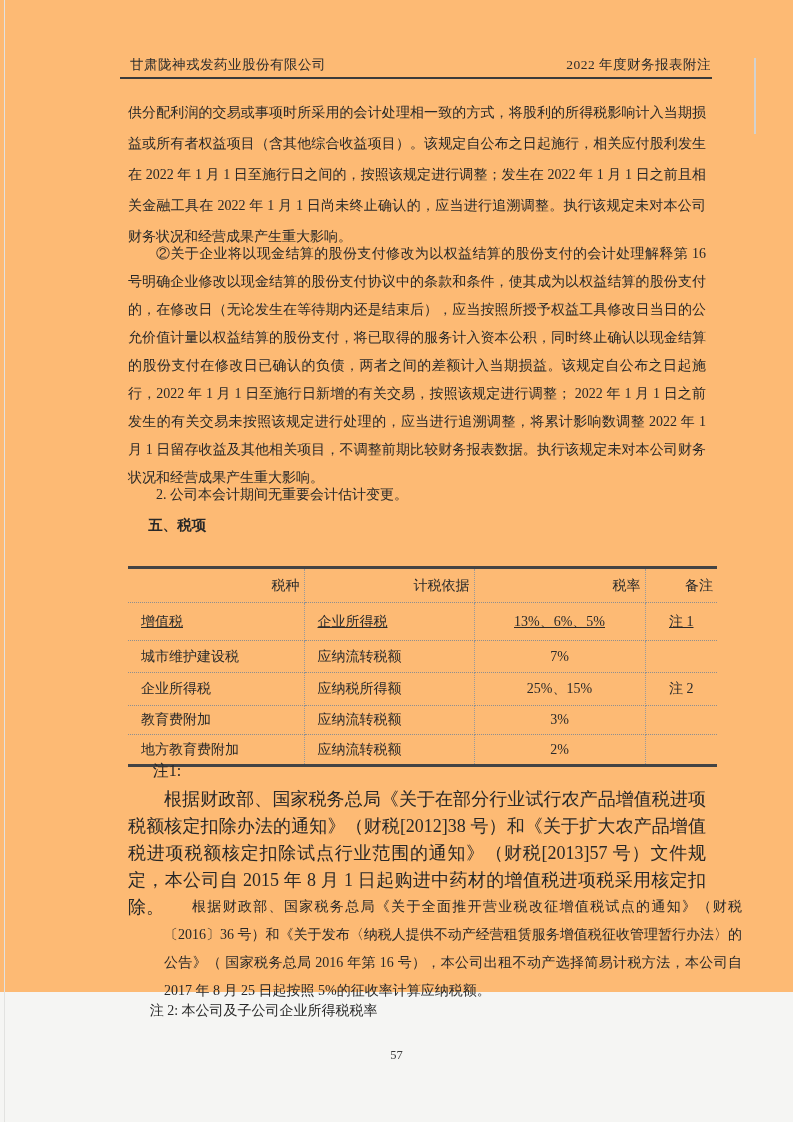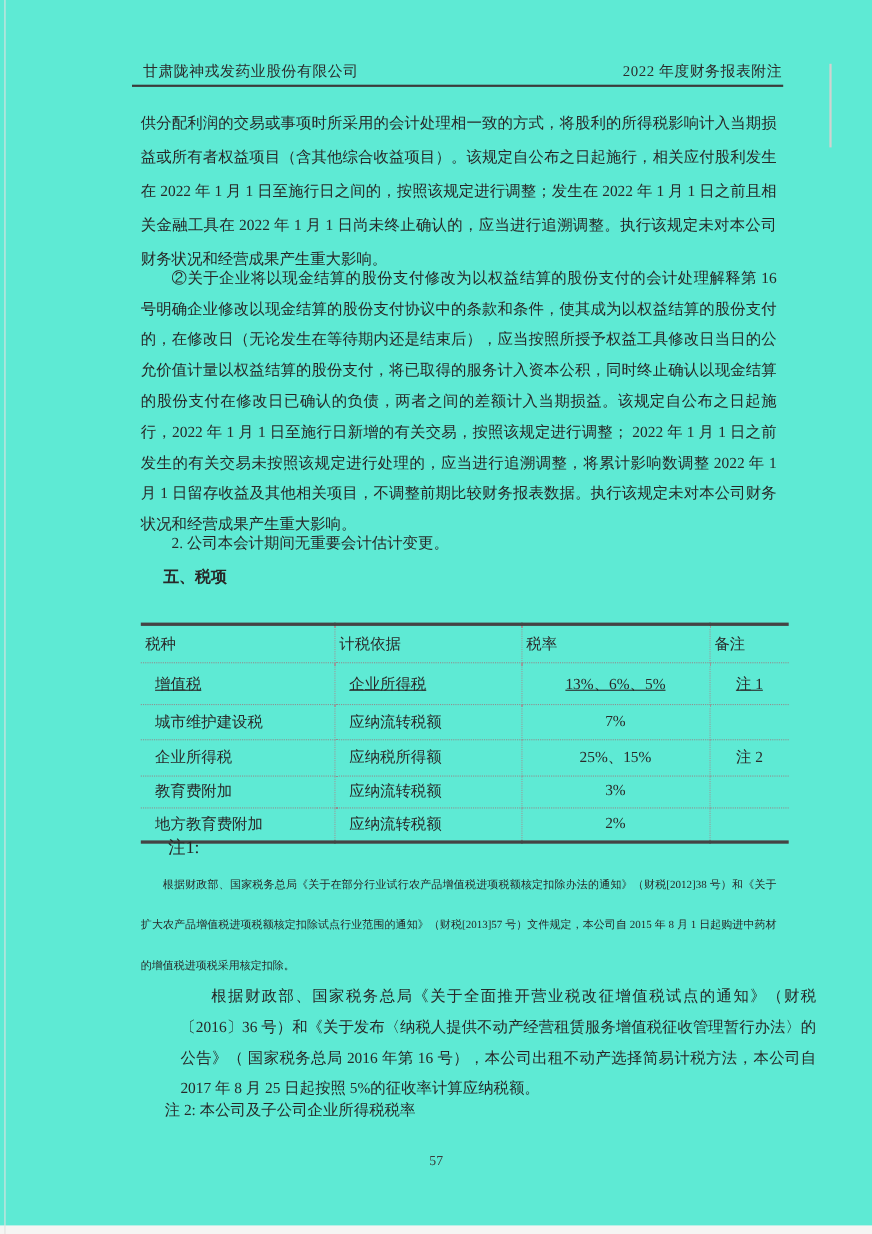--- a/index.html
+++ b/index.html
@@ -5,22 +5,22 @@
   html,body{margin:0;padding:0;}
   body{
     width:793px;height:1122px;
     background:#f5f5f3;
     font-family:"Liberation Serif","DejaVu Serif",serif;
     color:#262626;
     position:relative;
     overflow:hidden;
   }
   .page{
-    position:absolute;left:0;top:0;width:793px;height:1114px;
-    background:#5eead4;
+    position:absolute;left:0;top:0;width:793px;height:992px;
+    background:#fdba74;
   }
   
   .edge-line{position:absolute;left:4px;top:0;width:1px;height:1122px;background:#e2e2e0;}
   .mark-line{position:absolute;left:754px;top:58px;width:2px;height:76px;background:#d2d2d0;}
 
   
   .hdr-company{position:absolute;left:130px;top:56px;font-size:13.5px;color:#2c2c2c;letter-spacing:.5px;}
   .hdr-title{position:absolute;right:82px;top:56px;font-size:13.5px;color:#2c2c2c;letter-spacing:.5px;}
   .hdr-rule{position:absolute;left:120px;top:77px;width:592px;height:2px;background:#3b3b3b;}
 
@@ -40,29 +40,29 @@
   }
   .tax-table{border-top:3px solid #444;border-bottom:3px solid #444;}
   .tax-table th,.tax-table td{
     font-weight:normal;
     border-bottom:1px dotted #8f8f8f;
     border-right:1px dotted #9a9a9a;
     padding:0 4px;
   }
   .tax-table th:last-child,.tax-table td:last-child{border-right:none;}
   .tax-table tr:last-child td{border-bottom:none;}
-  .tax-table th{text-align:left;height:33px;}
+  .tax-table th{text-align:right;height:33px;}
   .tax-table td{text-align:center;}
   .tax-table td.l{text-align:left;padding-left:13px;}
   .c1{width:176px;} .c2{width:170px;} .c3{width:171px;} .c4{width:72px;}
   .r1 td{height:37px;text-decoration:underline;} .r2 td{height:31px;} .r3 td{height:32px;} .r4 td{height:28px;margin-top:37px;} .r5 td{height:29px;}
 
   
   .note-label{top:760px;font-size:16px;line-height:22px;text-indent:1.55em;}
-  .note1p1{top:786px;font-size:10px;line-height:37px;text-indent:2em;}
+  .note1p1{top:786px;font-size:18px;line-height:27px;text-indent:2em;}
   .note1p2{top:893px;font-size:14px;line-height:28px;text-indent:2em;margin-left:36px;}
   .note2{top:1000px;font-size:14px;line-height:22px;text-indent:1.55em;}
 
   
   .pageno{position:absolute;left:0;top:1048px;width:793px;text-align:center;font-size:12.5px;color:#3a3a3a;}
 </style>
 </head>
 <body>
 
 <div class="page">

